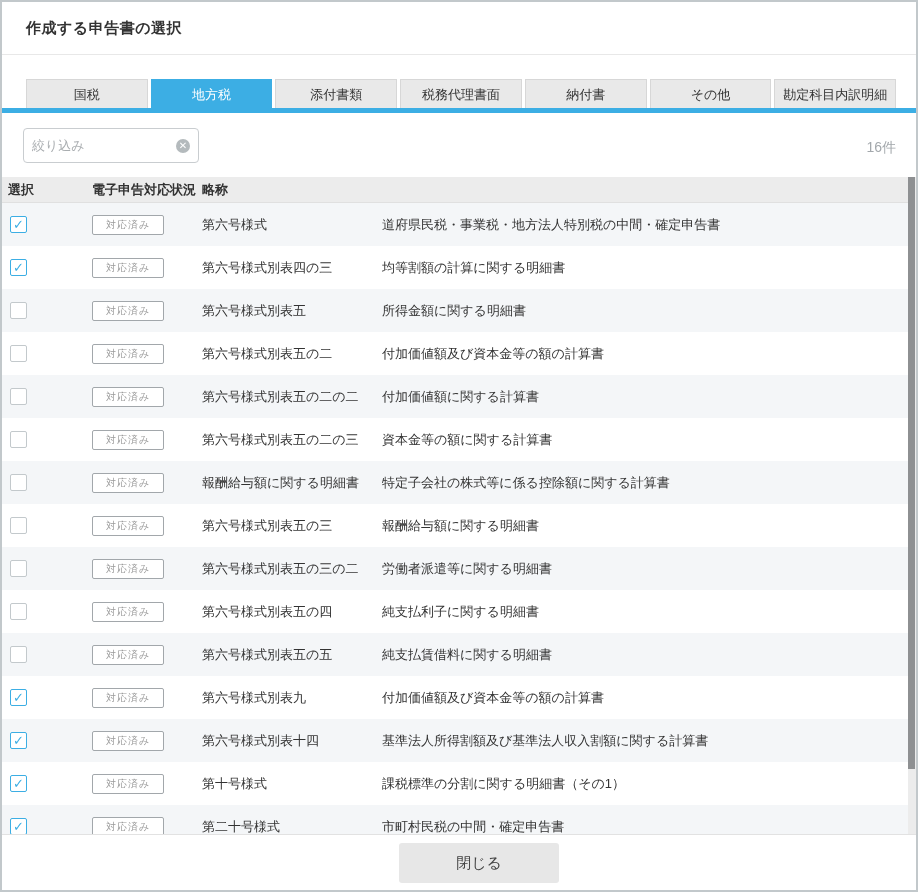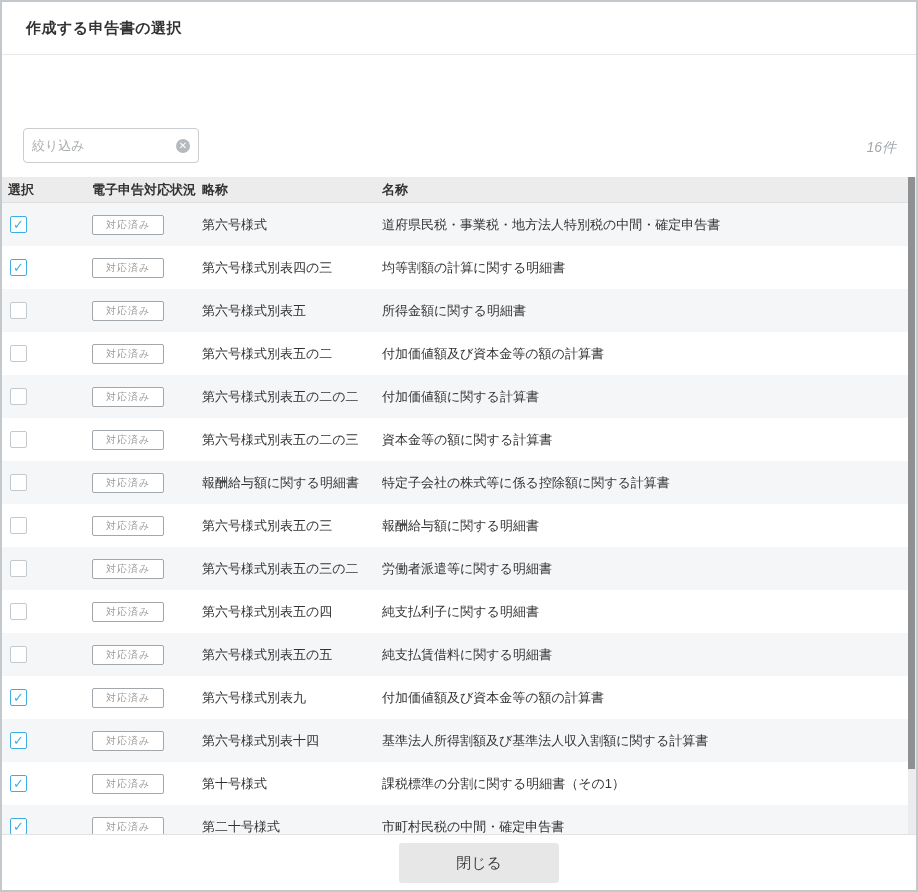--- a/index.html
+++ b/index.html
@@ -50,21 +50,21 @@
     font-size:13px; color:#333; background:transparent;
     font-family:inherit;
   }
   .filter-input::placeholder { color:#a9adb0; }
   .clear-btn {
     width:14px; height:14px; border-radius:50%;
     background:#b4babd; color:#fff;
     font-size:10px; line-height:14px; text-align:center;
     cursor:pointer; flex:0 0 auto;
   }
-  .count { position:absolute; right:20px; top:26px; font-size:14px; color:#a3a8ac;font-style:italic; }
+  .count { position:absolute; right:20px; top:26px; font-size:14px; color:#a3a8ac; }
 
   
   .table-area { position:absolute; top:175px; left:0; right:0; height:657px; overflow:hidden; }
   .thead {
     display:flex; height:26px; align-items:center;
     background:#ececec; border-bottom:1px solid #e0e0e0;
     font-size:13px; font-weight:bold; color:#333;
   }
   .tbody .row { display:flex; height:43px; align-items:center; font-size:13px; color:#333; }
   .tbody .row:nth-child(odd) { background:#f4f6f8; }
@@ -111,35 +111,45 @@
 </style>
 </head>
 <body>
 
 <div class="window">
 
   <div class="titlebar">
     <h1>作成する申告書の選択</h1>
   </div>
 
+  <div class="tabs-wrap">
+    <div class="tabs">
+        <div class="tab">国税</div>
+        <div class="tab active">地方税</div>
+        <div class="tab">添付書類</div>
+        <div class="tab">税務代理書面</div>
+        <div class="tab">納付書</div>
+        <div class="tab">その他</div>
+        <div class="tab">勘定科目内訳明細</div>
+      </div>
+  </div>
 
   <div class="toolbar">
     <div class="filter-box">
       <input class="filter-input" type="text" placeholder="絞り込み" style="">
       <span class="clear-btn">✕</span>
     </div>
     <span class="count">16件</span>
   </div>
 
   <div class="table-area">
     <div class="thead">
       <div class="col-select">選択</div>
       <div class="col-status">電子申告対応状況</div>
       <div class="col-abbr">略称</div>
-      <div class="col-name">名称</div>
     </div>
     <div class="tbody">
         <div class="row">
           <div class="col-select">
             <div class="checkbox checked">✓</div>
           </div>
           <div class="col-status"><span class="badge">対応済み</span></div>
           <div class="col-abbr">第六号様式</div>
           <div class="col-name">道府県民税・事業税・地方法人特別税の中間・確定申告書</div>
         </div>

